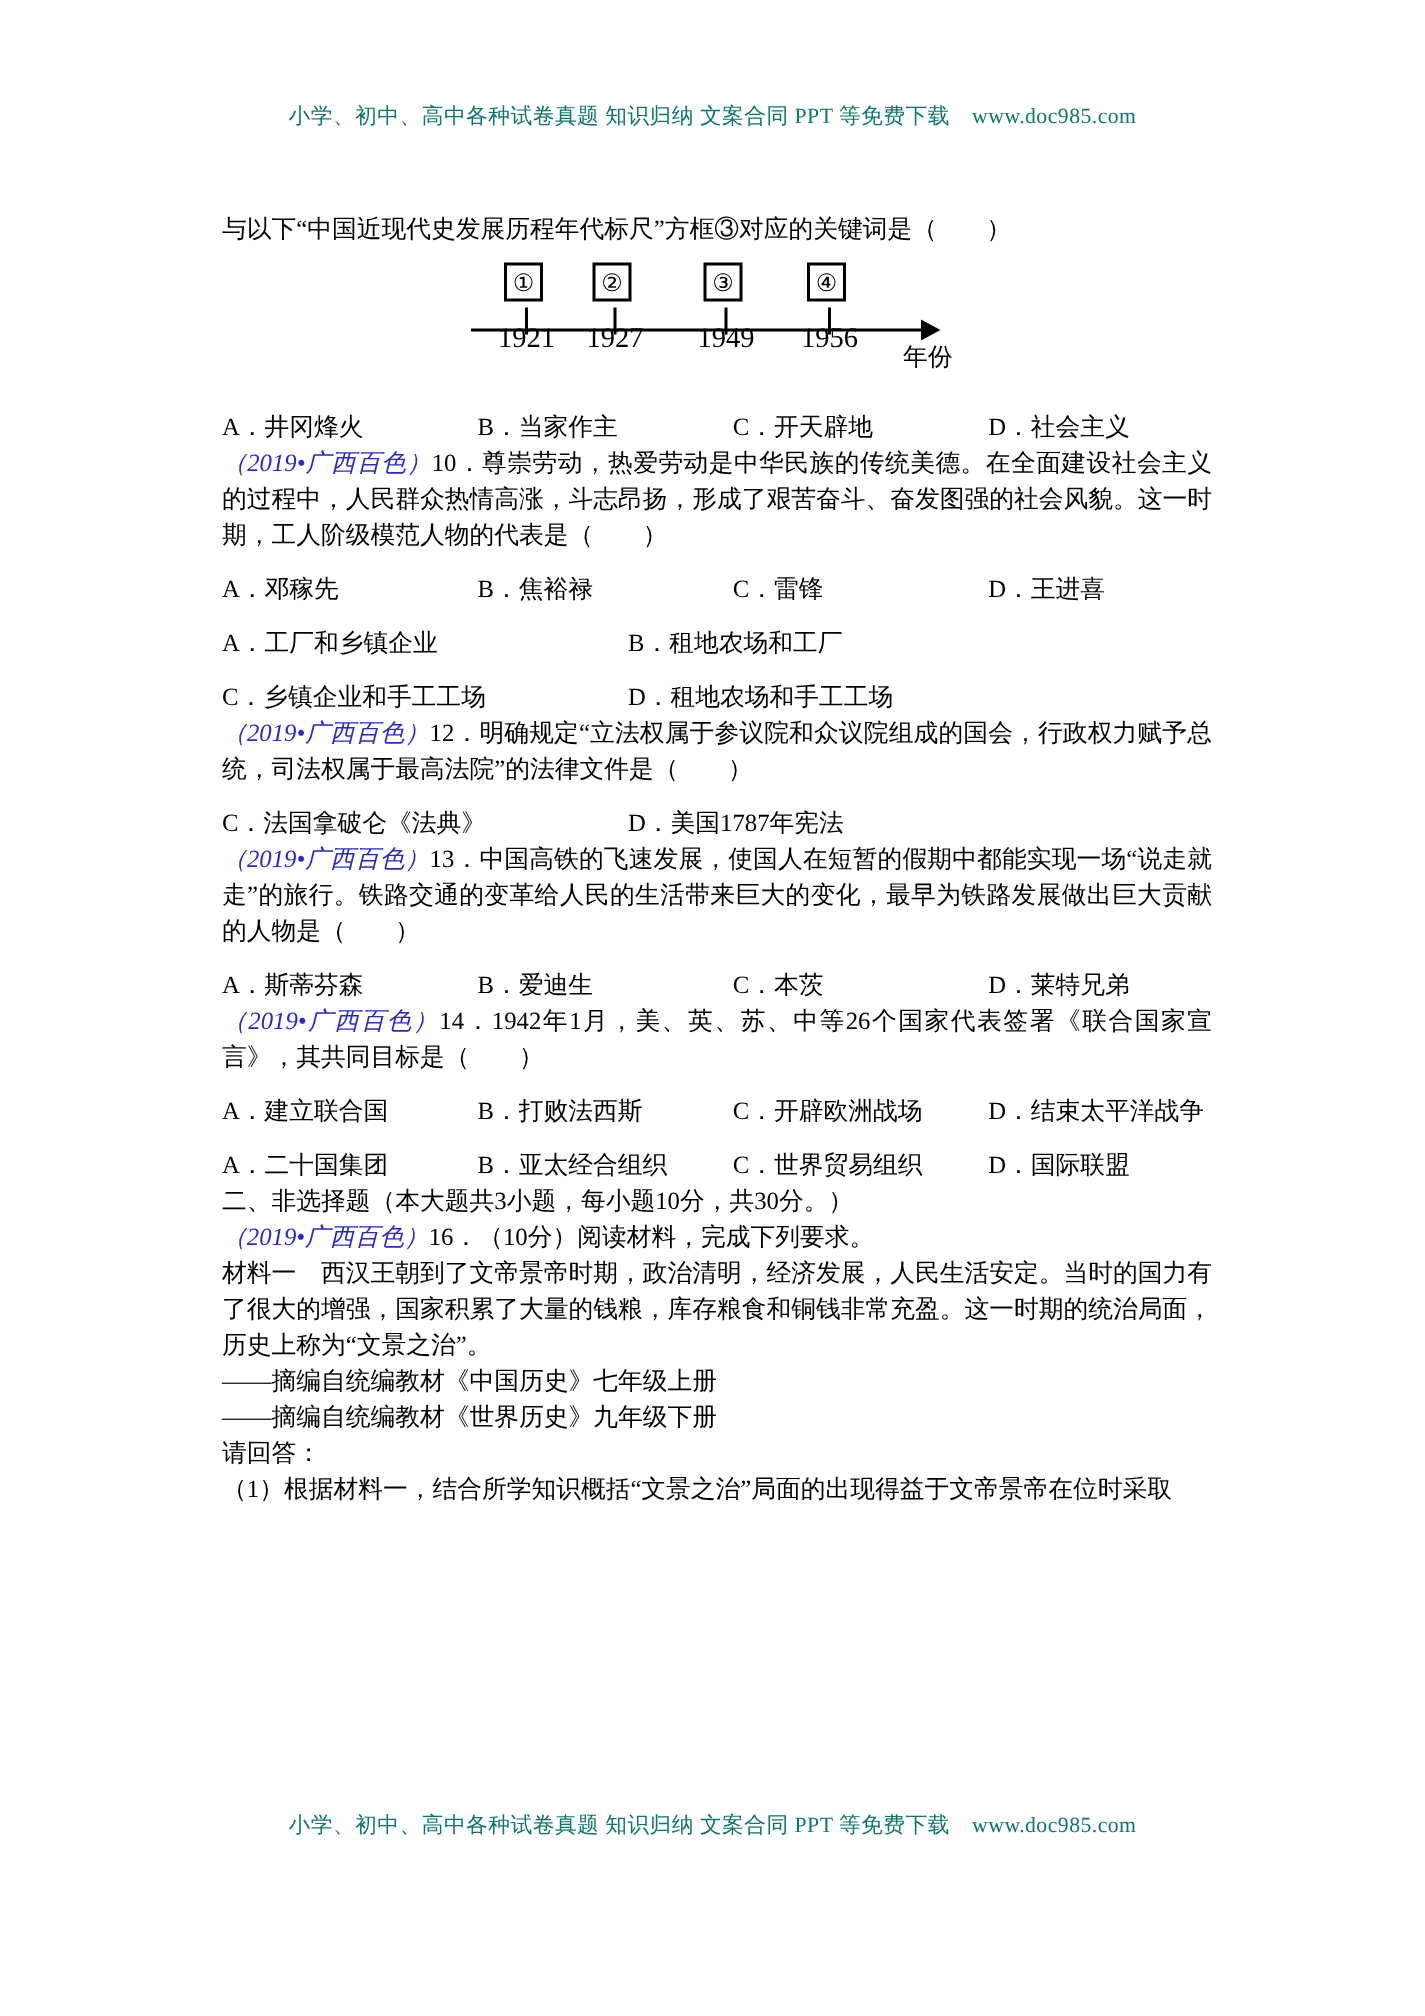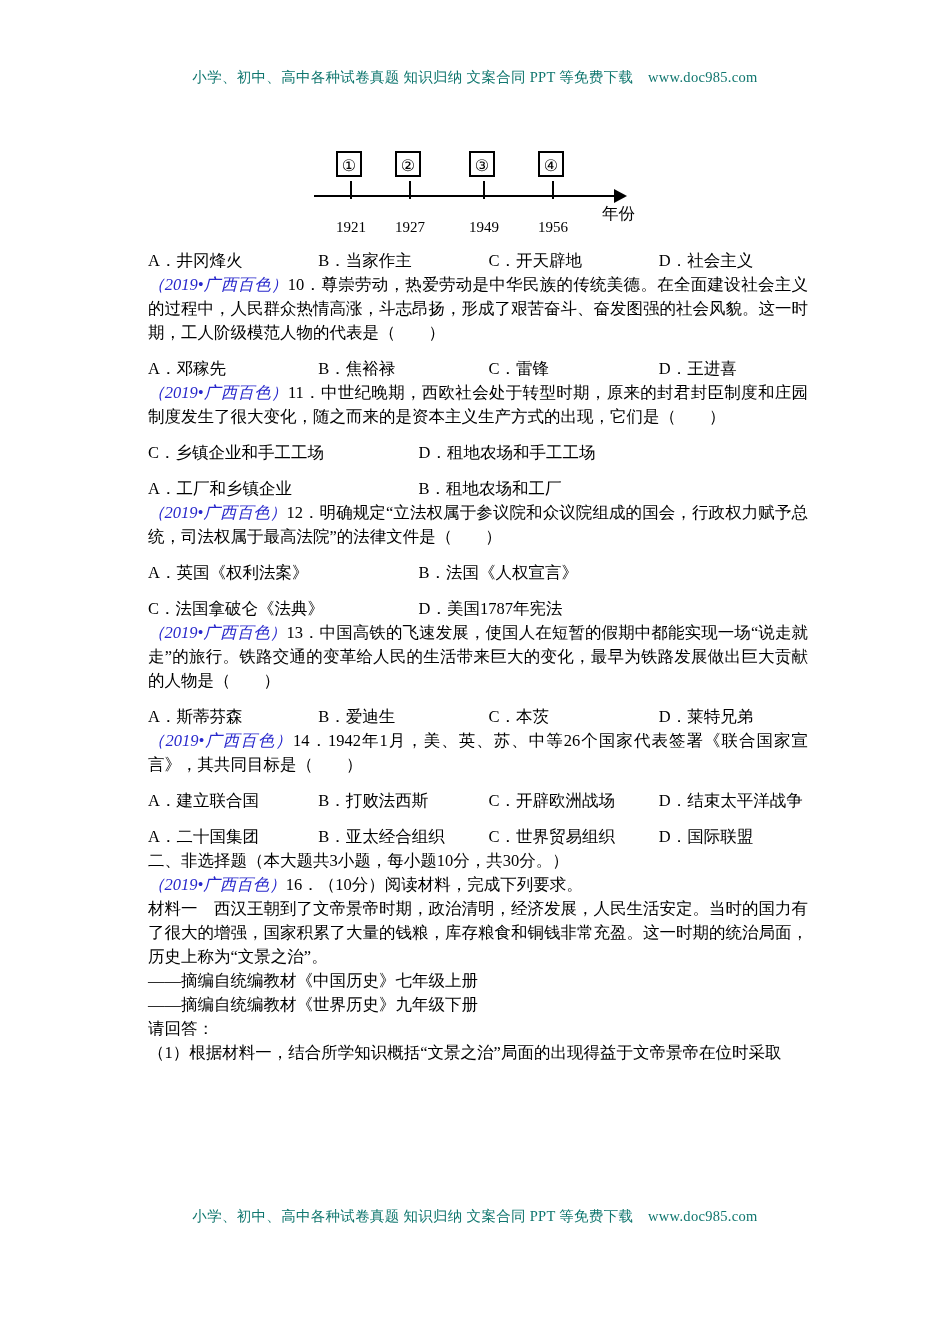--- a/index.html
+++ b/index.html
@@ -26,29 +26,30 @@
   .opts.cols2 .opt:first-child { width:41%; }
   .source { }
   
   .timeline { position:relative; height:88px; width:350px; margin:8px 0 4px 166px; }
   .tl-line { position:absolute; left:0; top:46px; width:300px; height:2px; background:#000; }
   .tl-arrow { position:absolute; left:300px; top:40px; width:0; height:0;
     border-left:13px solid #000; border-top:7px solid transparent; border-bottom:7px solid transparent; }
   .tl-box { position:absolute; top:2px; width:26px; height:26px; border:2px solid #000;
     text-align:center; line-height:25px; font-size:16px; background:#fff; }
   .tl-stem { position:absolute; top:32px; width:2px; height:18px; background:#000; }
-  .tl-year { position:absolute; top:66px; transform:translateX(-50%); font-size:15px; white-space:nowrap; }
+  .tl-year { position:absolute; top:41px; transform:translateX(-50%); font-size:19px; white-space:nowrap; }
   .tl-axis-label { position:absolute; left:288px; top:53px; font-size:16.5px; white-space:nowrap;font-family:Liberation Serif, serif; }
 </style>
 </head>
 <body>
 
 <div class="doc-header">小学、初中、高中各种试卷真题 知识归纳 文案合同 PPT 等免费下载　www.doc985.com</div>
 
 <div class="content">
+    <p class="para"><span>与以下“中国近现代史发展历程年代标尺”方框③对应的关键词是（　　）</span></p>
     <div class="timeline">
       <div class="tl-line"></div>
       <div class="tl-arrow"></div>
       <div class="tl-box" style="left: 22px;">①</div>
       <div class="tl-stem" style="left: 36px;"></div>
       <div class="tl-year" style="left: 37px;">1921</div>
       <div class="tl-box" style="left: 81px;">②</div>
       <div class="tl-stem" style="left: 95px;"></div>
       <div class="tl-year" style="left: 96px;">1927</div>
       <div class="tl-box" style="left: 155px;">③</div>
@@ -65,34 +66,29 @@
       <span class="opt">C．开天辟地</span>
       <span class="opt">D．社会主义</span>
     </div>
     <p class="para"><span class="blue">（2019•广西百色）</span><span>10．尊崇劳动，热爱劳动是中华民族的传统美德。在全面建设社会主义的过程中，人民群众热情高涨，斗志昂扬，形成了艰苦奋斗、奋发图强的社会风貌。这一时期，工人阶级模范人物的代表是（　　）</span></p>
     <div class="opts cols4">
       <span class="opt">A．邓稼先</span>
       <span class="opt">B．焦裕禄</span>
       <span class="opt">C．雷锋</span>
       <span class="opt">D．王进喜</span>
     </div>
-    <p class="para"><span class="blue">（2019•广西百色）</span><span>11．中世纪晚期，西欧社会处于转型时期，原来的封君封臣制度和庄园制度发生了很大变化，随之而来的是资本主义生产方式的出现，它们是（　　）</span></p>
+    <div class="opts cols2">
+      <span class="opt">A．工厂和乡镇企业</span>
+      <span class="opt">B．租地农场和工厂</span>
+    </div>
     <div class="opts cols2">
       <span class="opt">C．乡镇企业和手工工场</span>
       <span class="opt">D．租地农场和手工工场</span>
     </div>
-    <div class="opts cols2">
-      <span class="opt">A．工厂和乡镇企业</span>
-      <span class="opt">B．租地农场和工厂</span>
-    </div>
     <p class="para"><span class="blue">（2019•广西百色）</span><span>12．明确规定“立法权属于参议院和众议院组成的国会，行政权力赋予总统，司法权属于最高法院”的法律文件是（　　）</span></p>
-    <div class="opts cols2">
-      <span class="opt">A．英国《权利法案》</span>
-      <span class="opt">B．法国《人权宣言》</span>
-    </div>
     <div class="opts cols2">
       <span class="opt">C．法国拿破仑《法典》</span>
       <span class="opt">D．美国1787年宪法</span>
     </div>
     <p class="para"><span class="blue">（2019•广西百色）</span><span>13．中国高铁的飞速发展，使国人在短暂的假期中都能实现一场“说走就走”的旅行。铁路交通的变革给人民的生活带来巨大的变化，最早为铁路发展做出巨大贡献的人物是（　　）</span></p>
     <div class="opts cols4">
       <span class="opt">A．斯蒂芬森</span>
       <span class="opt">B．爱迪生</span>
       <span class="opt">C．本茨</span>
       <span class="opt">D．莱特兄弟</span>

